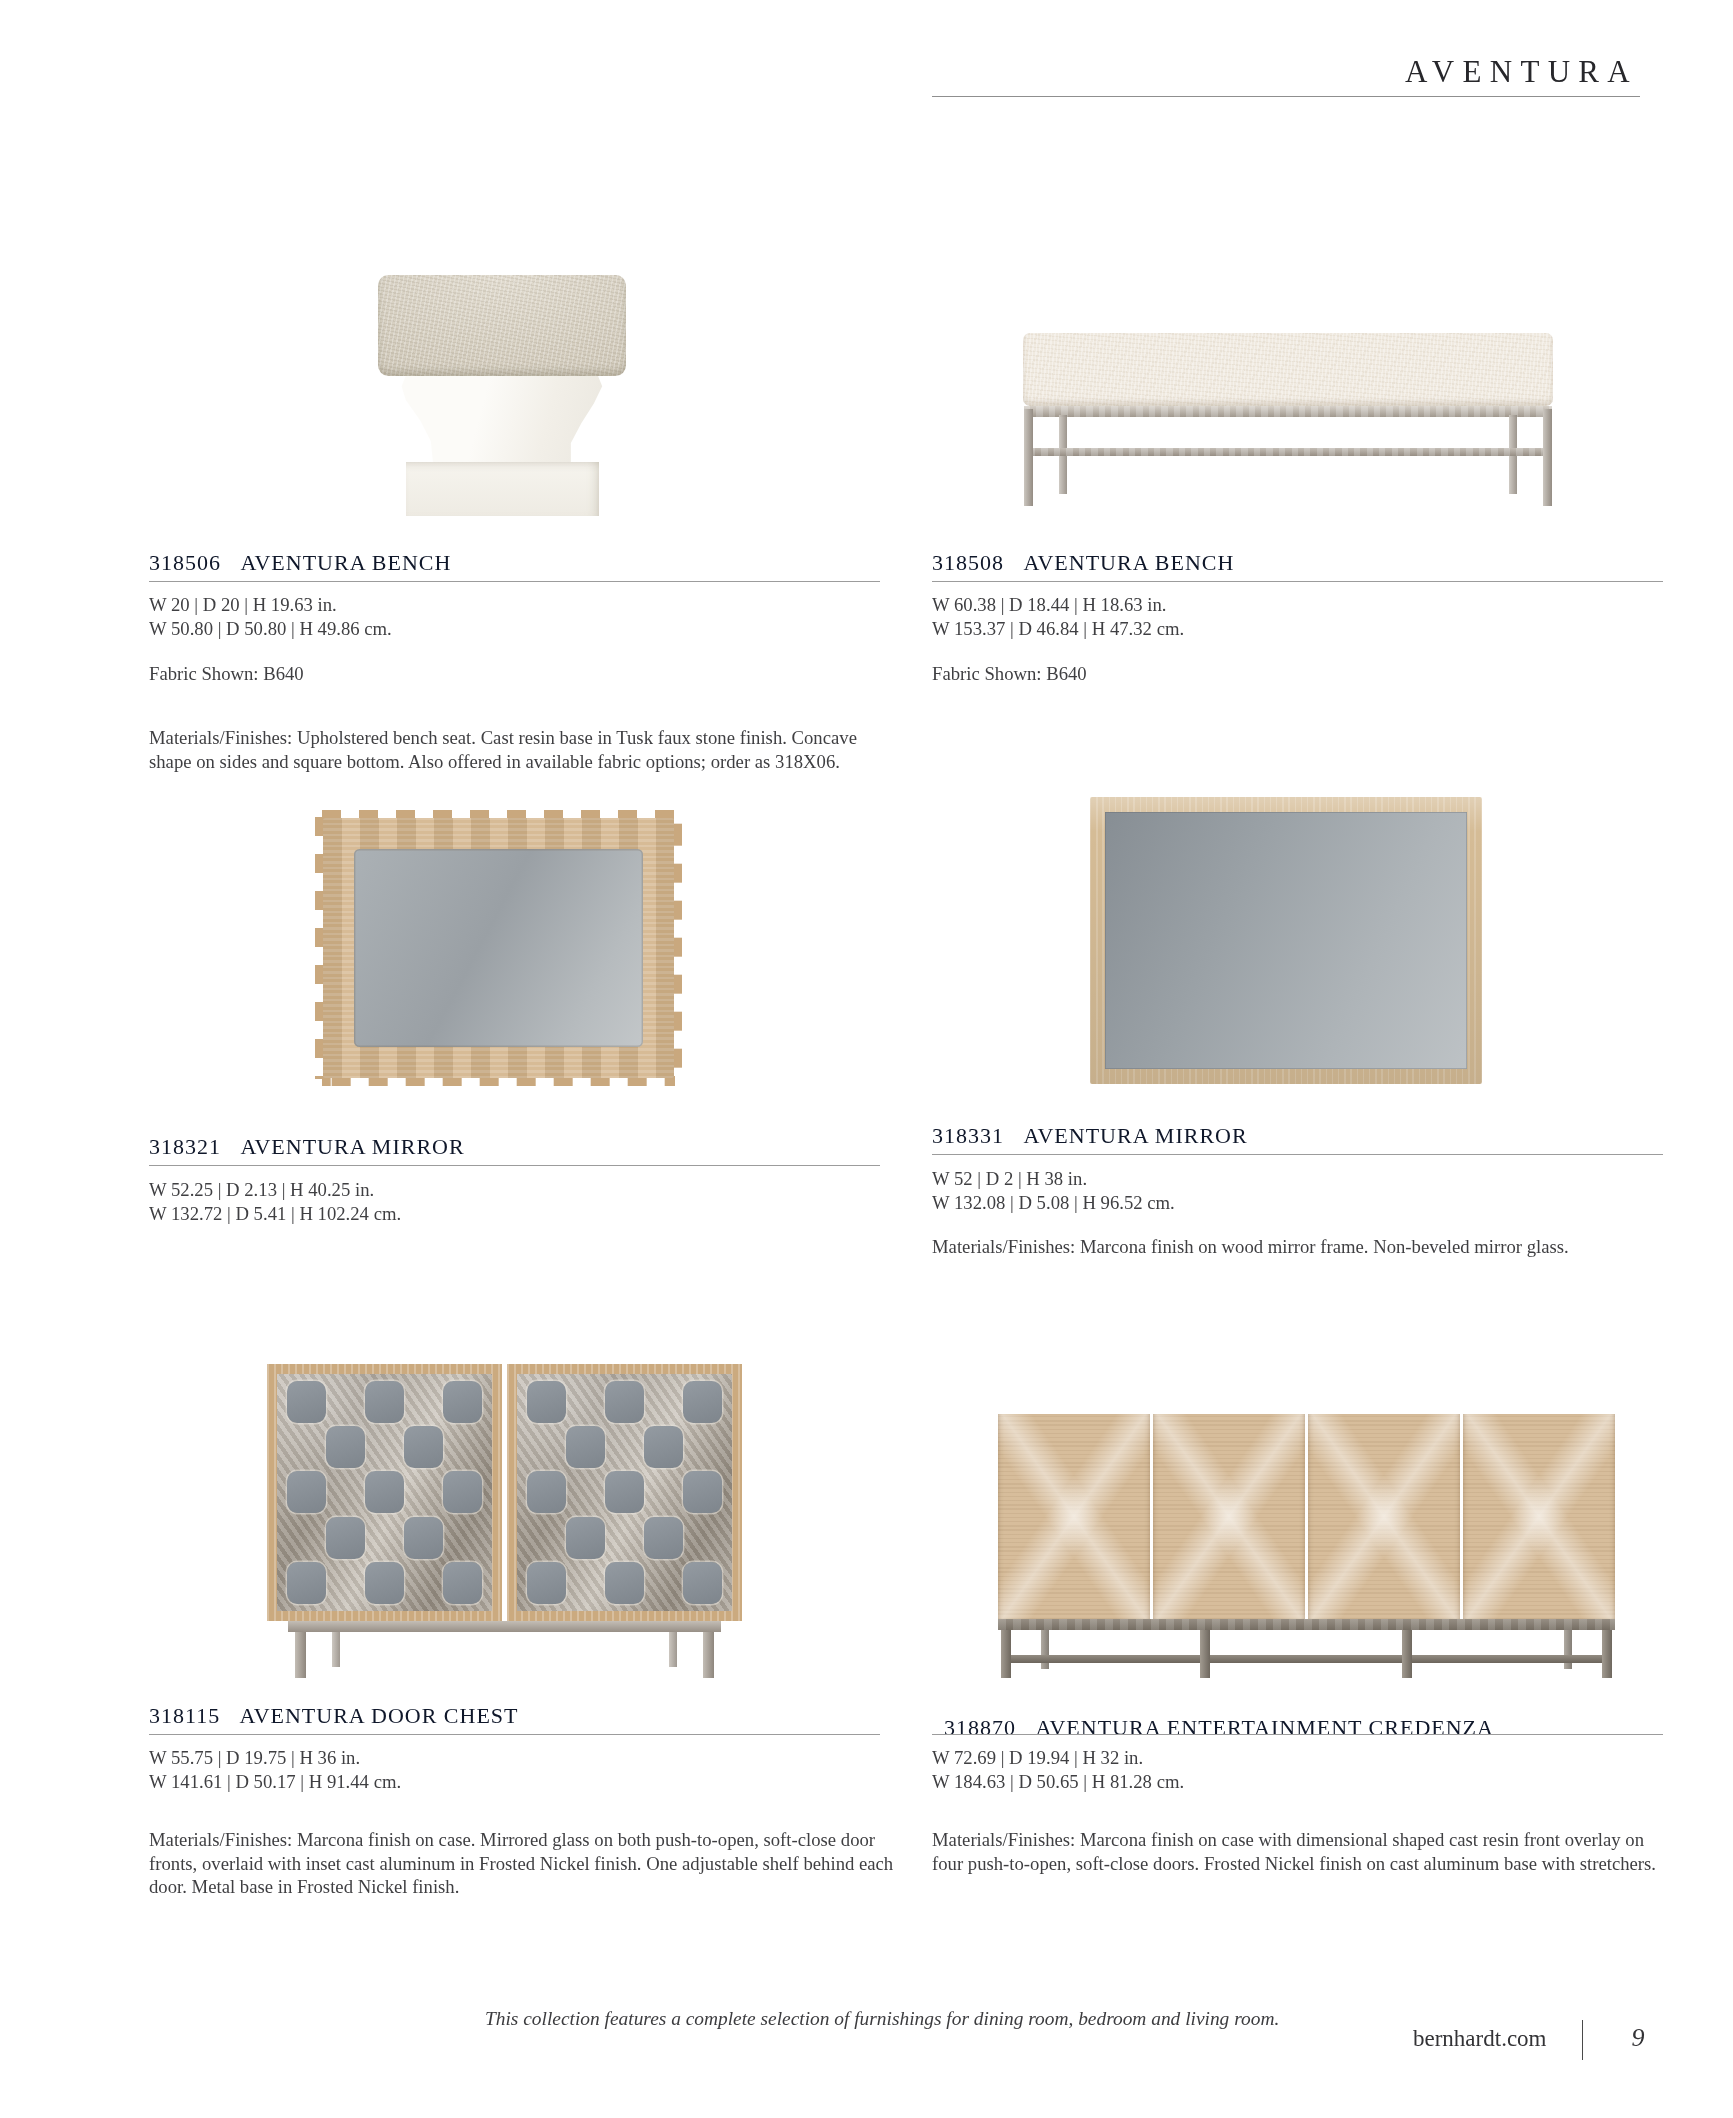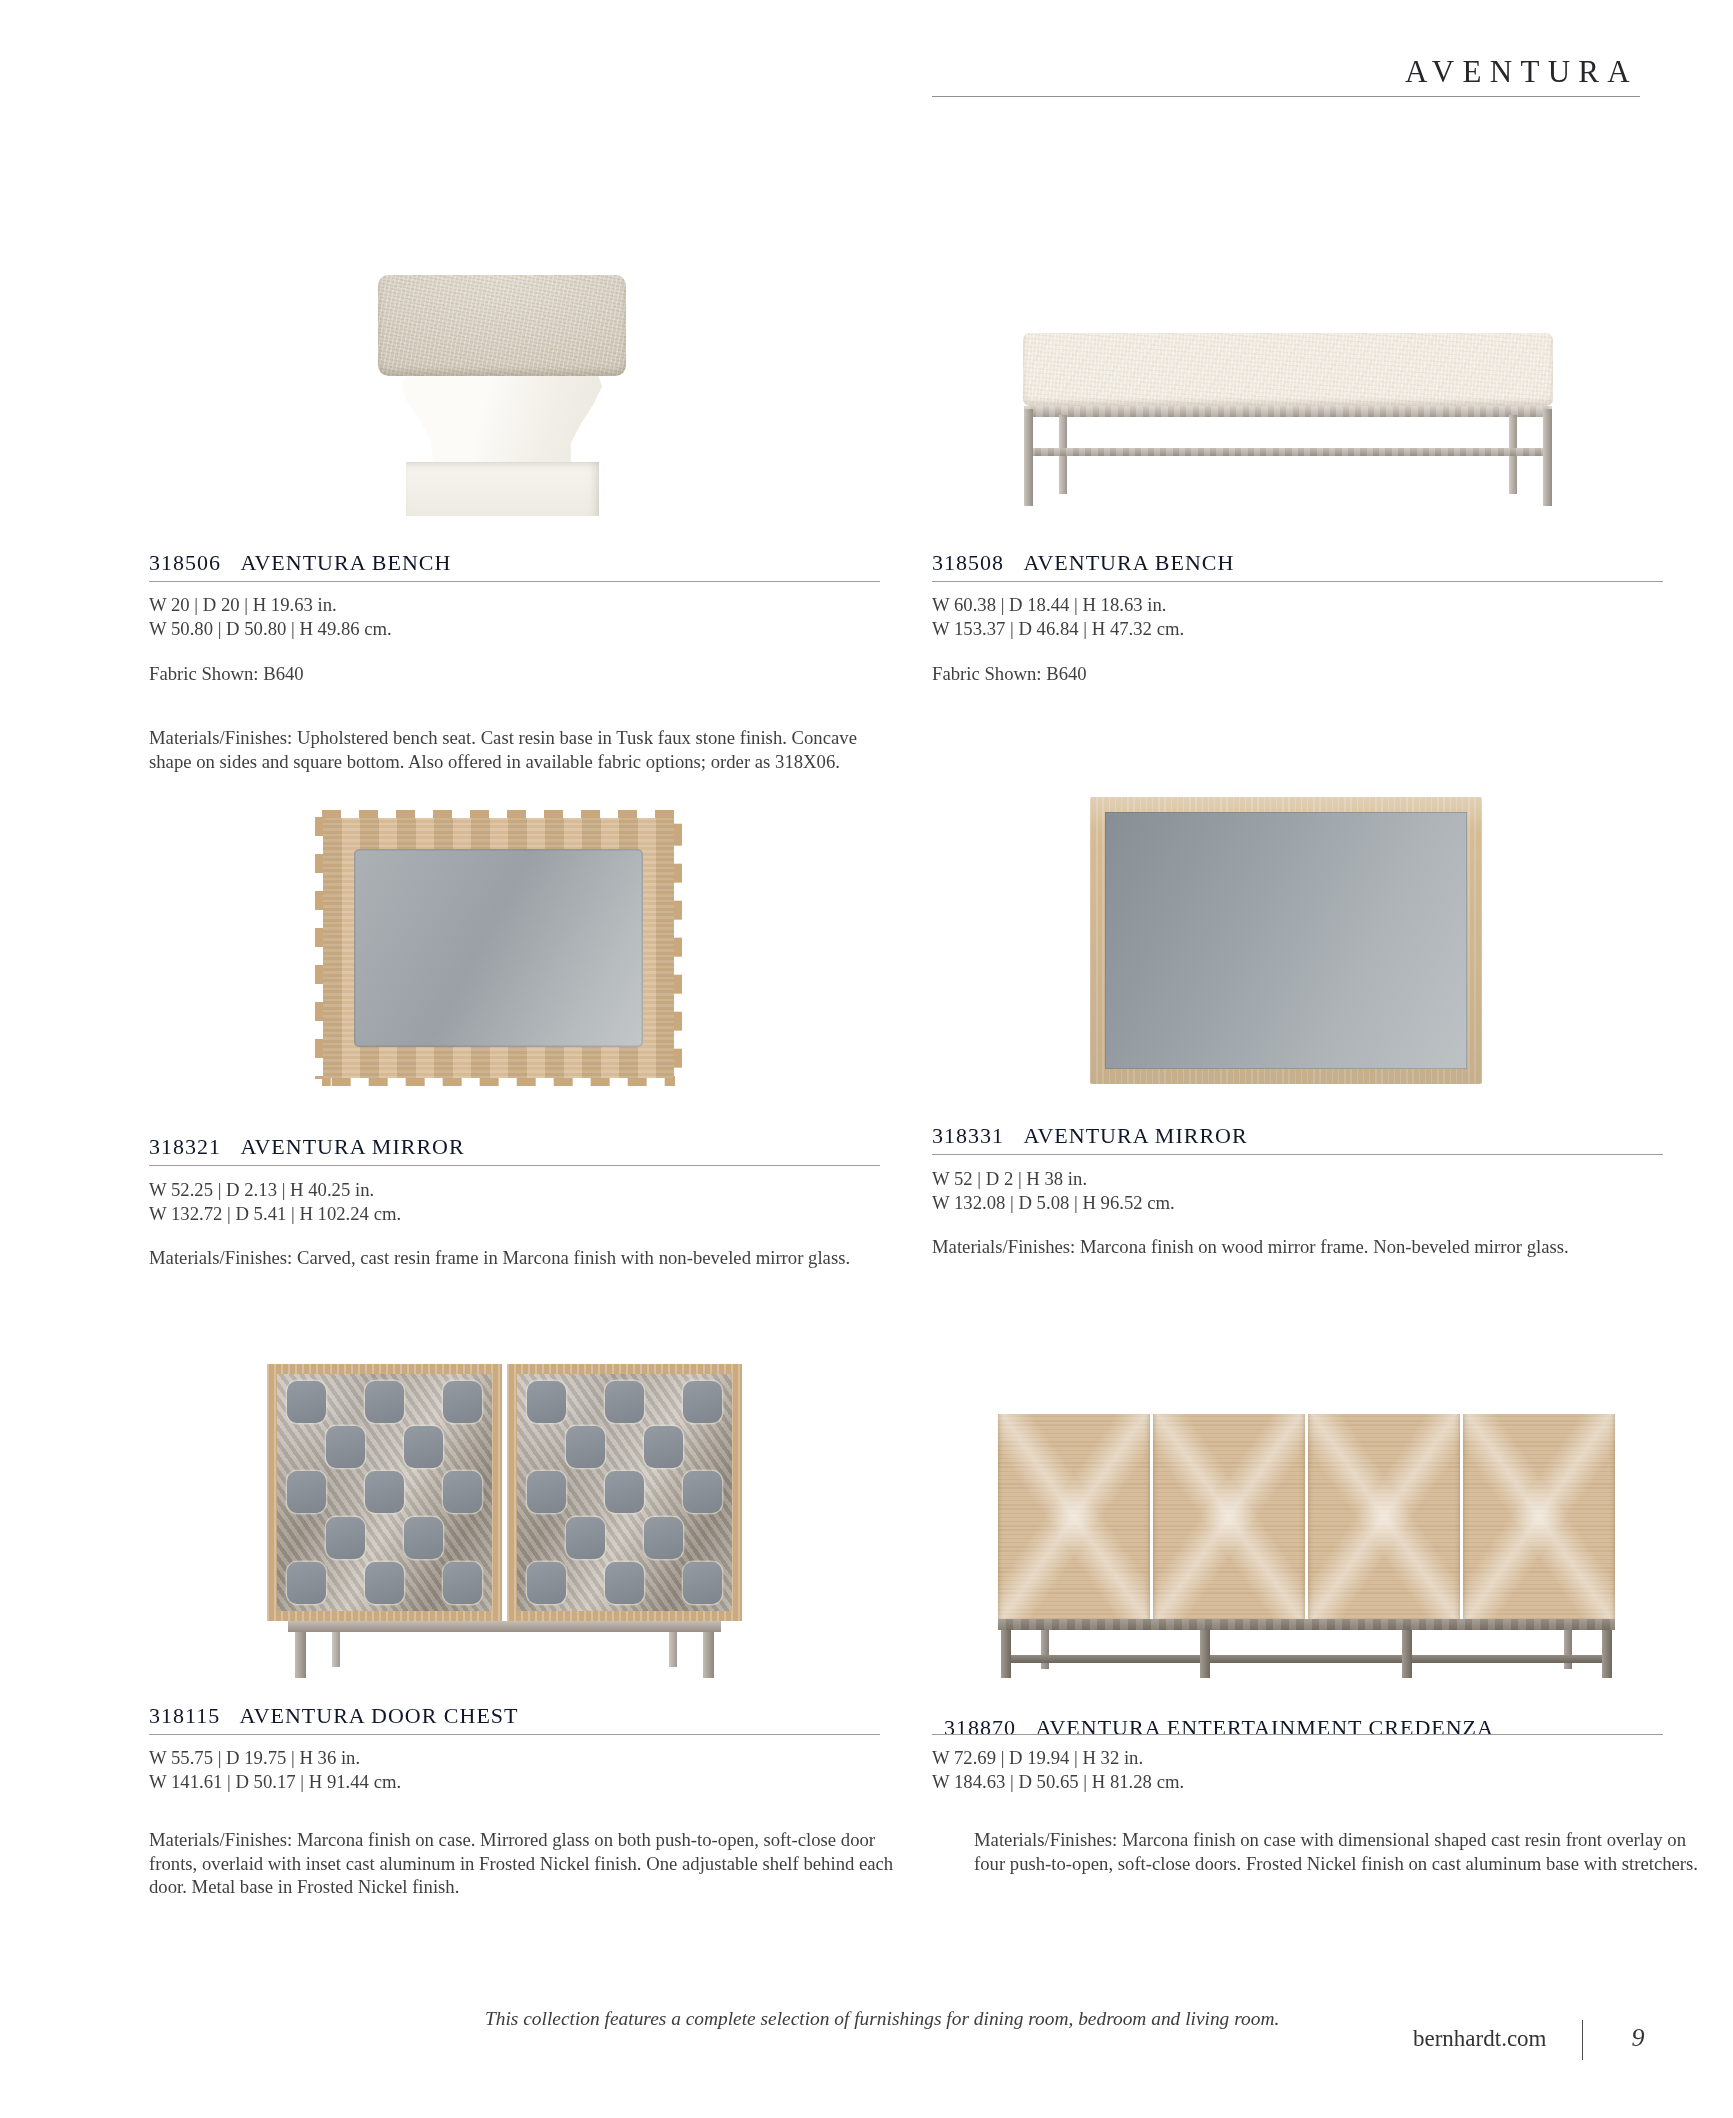--- a/index.html
+++ b/index.html
@@ -318,21 +318,20 @@
   <div class="fabric" style="left:932px;top:663px;">Fabric Shown: B640</div>
 
   <h2 class="cell-title" style="left:149px;top:1134px;margin:0;font-weight:normal;">
     <span class="sku">318321</span><span>AVENTURA MIRROR</span>
   </h2>
   <div class="title-rule" style="left:149px;top:1165px;"></div>
   <div class="dims" style="left:149px;top:1178px;">
     <div>W 52.25 | D 2.13 | H 40.25 in.</div>
     <div>W 132.72 | D 5.41 | H 102.24 cm.</div>
   </div>
-  <div class="materials" style="left:149px;top:1246px;">Materials/Finishes: Carved, cast resin frame in Marcona finish with non-beveled mirror glass.</div>
 
   <h2 class="cell-title" style="left:932px;top:1123px;margin:0;font-weight:normal;">
     <span class="sku">318331</span><span>AVENTURA MIRROR</span>
   </h2>
   <div class="title-rule" style="left:932px;top:1154px;"></div>
   <div class="dims" style="left:932px;top:1167px;">
     <div>W 52 | D 2 | H 38 in.</div>
     <div>W 132.08 | D 5.08 | H 96.52 cm.</div>
   </div>
   <div class="materials" style="left:932px;top:1235px;">Materials/Finishes: Marcona finish on wood mirror frame. Non-beveled mirror glass.</div>
@@ -348,21 +347,21 @@
   <div class="materials" style="left:149px;top:1828px;">Materials/Finishes: Marcona finish on case. Mirrored glass on both push-to-open, soft-close door fronts, overlaid with inset cast aluminum in Frosted Nickel finish. One adjustable shelf behind each door. Metal base in Frosted Nickel finish.</div>
 
   <h2 class="cell-title" style="left:932px;top:1703px;margin:12px;font-weight:normal;">
     <span class="sku">318870</span><span>AVENTURA ENTERTAINMENT CREDENZA</span>
   </h2>
   <div class="title-rule" style="left:932px;top:1734px;"></div>
   <div class="dims" style="left:932px;top:1746px;">
     <div>W 72.69 | D 19.94 | H 32 in.</div>
     <div>W 184.63 | D 50.65 | H 81.28 cm.</div>
   </div>
-  <div class="materials" style="left:932px;top:1828px;margin-left:42px;">Materials/Finishes: Marcona finish on case with dimensional shaped cast resin front overlay on four push-to-open, soft-close doors. Frosted Nickel finish on cast aluminum base with stretchers.</div>
+  <div class="materials" style="left:932px;top:1828px;">Materials/Finishes: Marcona finish on case with dimensional shaped cast resin front overlay on four push-to-open, soft-close doors. Frosted Nickel finish on cast aluminum base with stretchers.</div>
 
   <div class="footer-note">This collection features a complete selection of furnishings for dining room, bedroom and living room.</div>
   <div class="site">bernhardt.com</div>
   <div class="footer-divider"></div>
   <div class="page-num">9</div>
 
 </div>
 
 
 </body></html>

